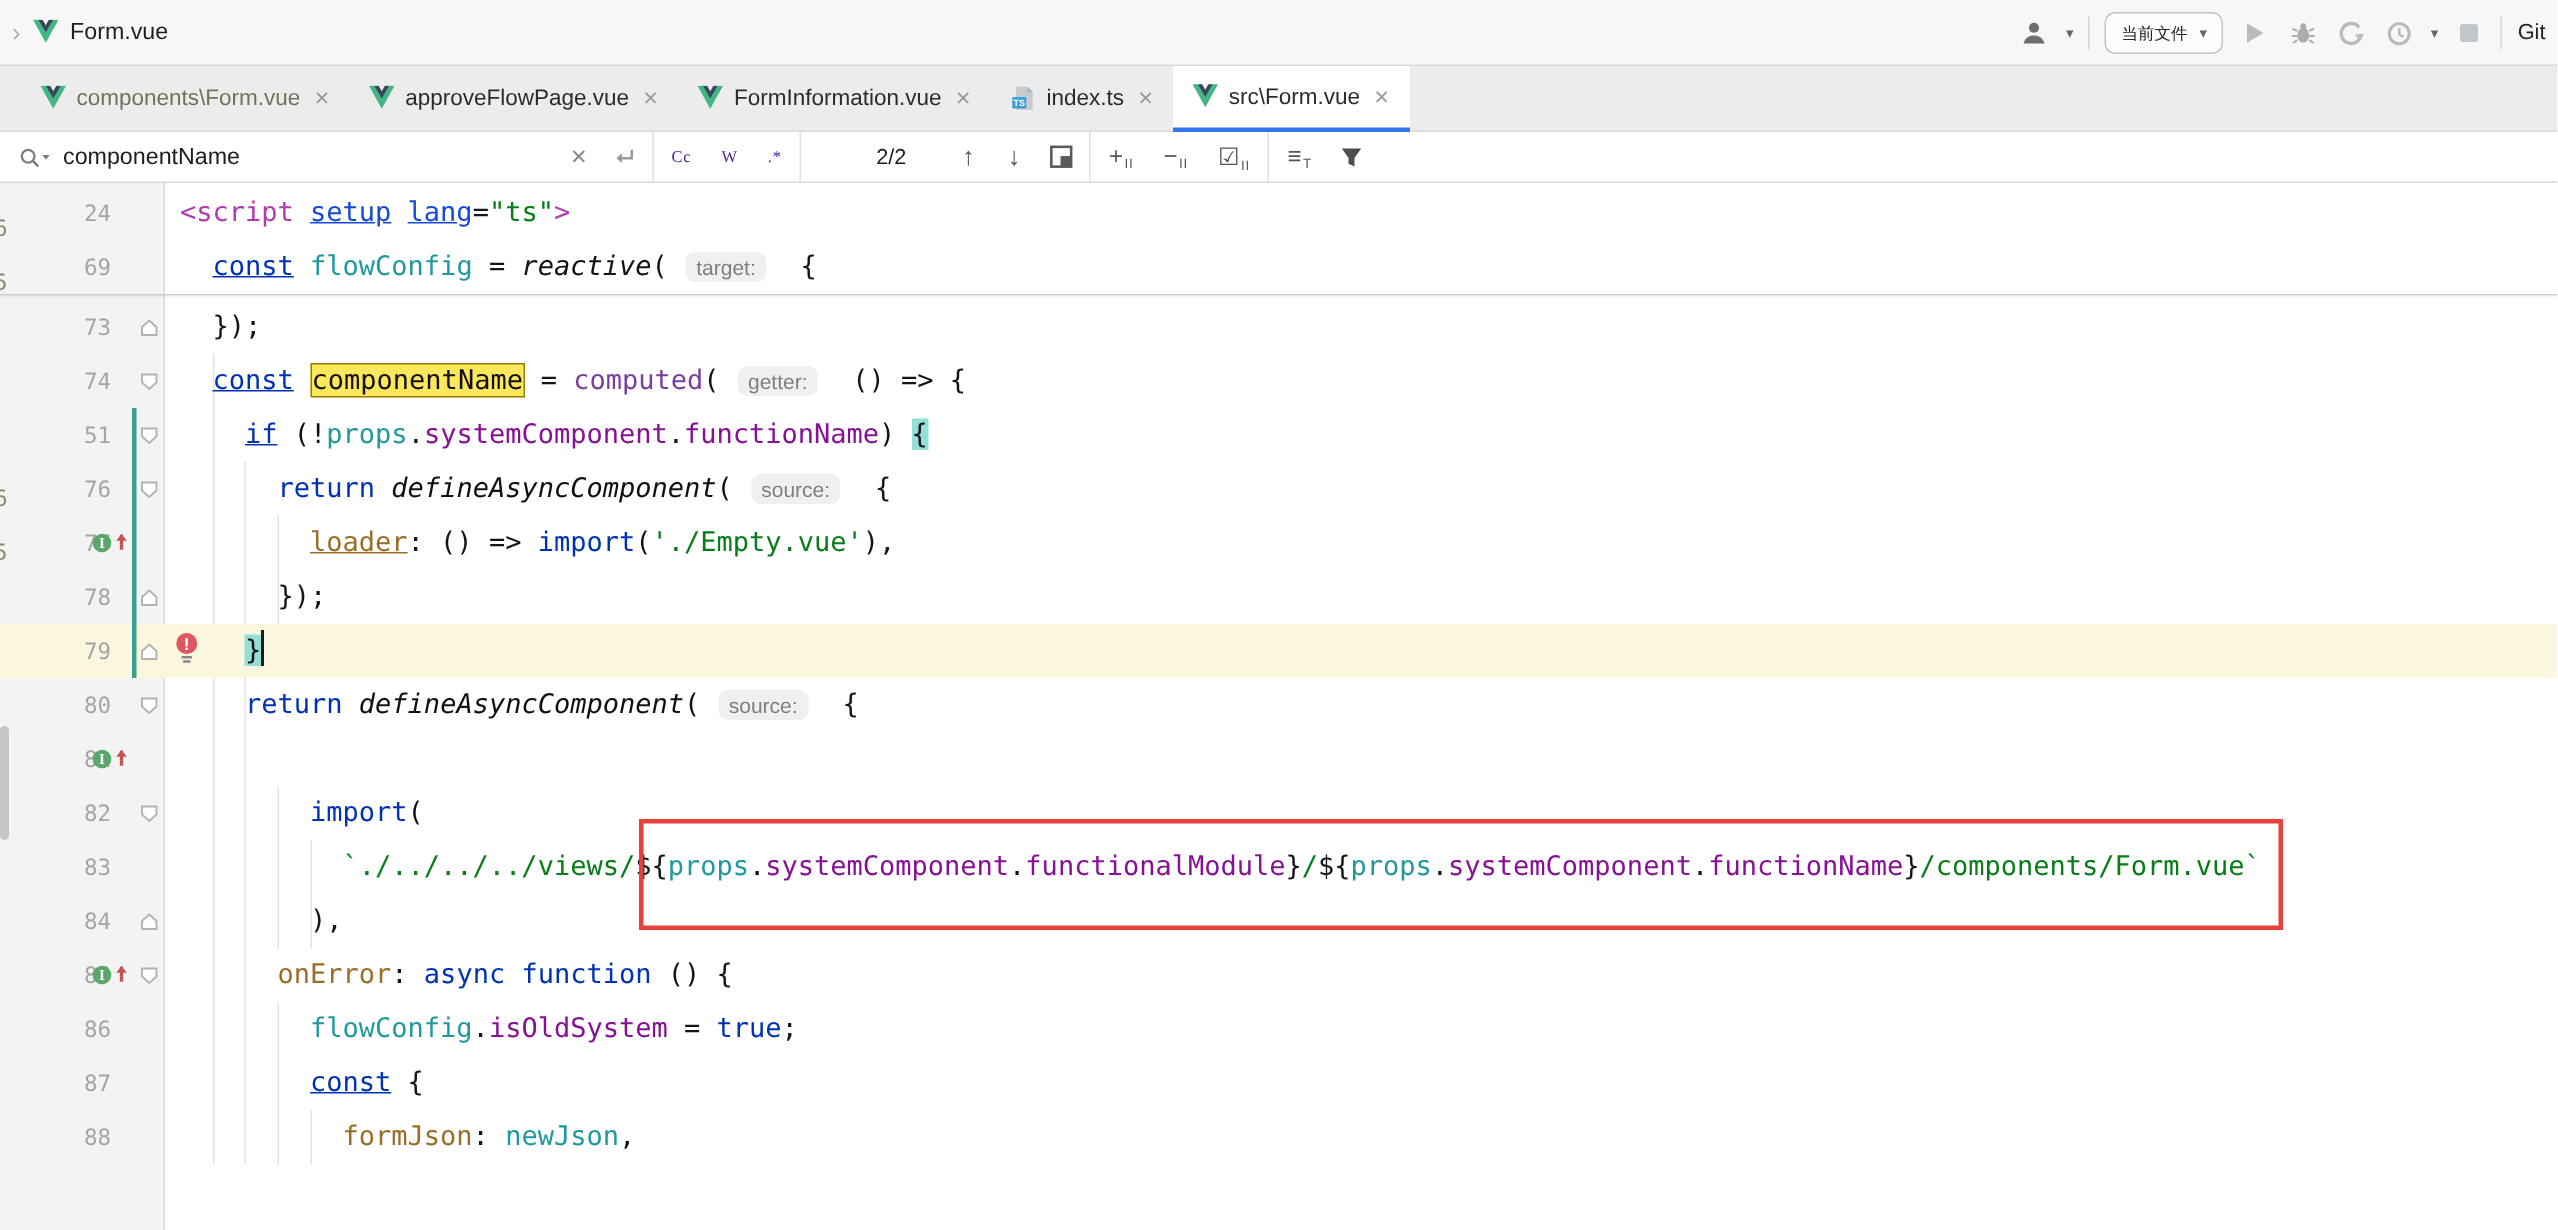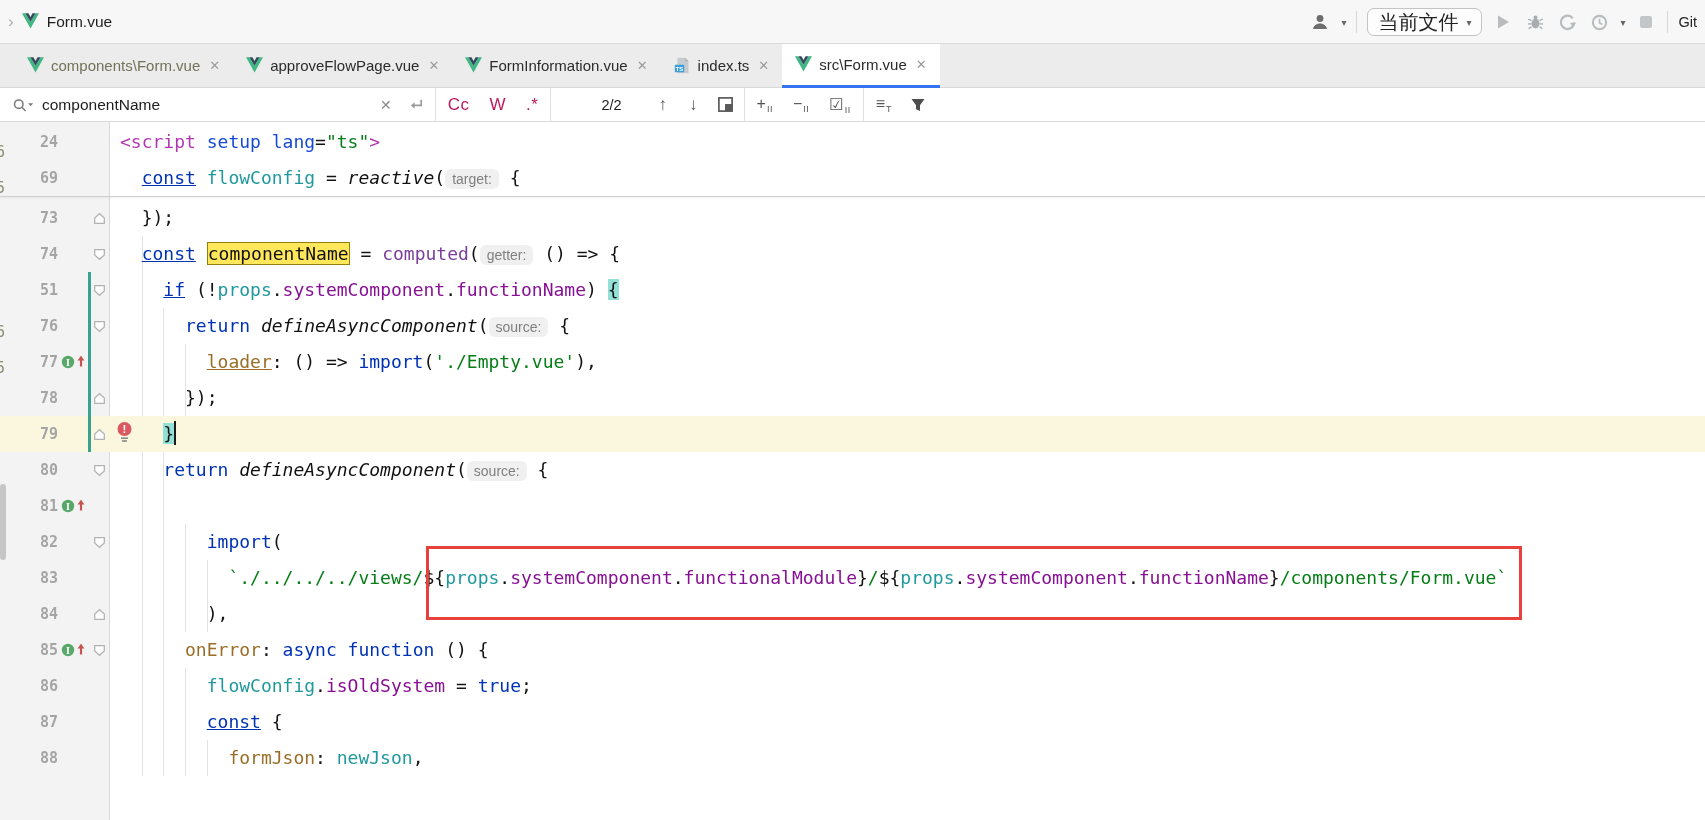--- a/index.html
+++ b/index.html
@@ -11,21 +11,21 @@
   .titlebar { position:absolute; left:0; top:0; width:100%; height:44px;
               background:#f7f7f7; border-bottom:1px solid #dadada;
               display:flex; align-items:center; }
   .tb-left { display:flex; align-items:center; gap:8px; padding-left:8px; }
   .crumb-chev { color:#b0b0b0; font-size:17px; }
   .tb-title { font-size:15.5px; color:#1f1f1f; }
   .tb-right { position:absolute; right:6px; top:0; height:44px; display:flex; align-items:center; gap:10px; }
   .tb-sep { width:1px; height:22px; background:#d6d6d6; }
   .runcfg { border:1px solid #c4c4c4; border-radius:7px; background:#fdfdfd;
             height:28px; display:flex; align-items:center; gap:8px; padding:0 10px; }
-  .runcfg .lbl { font-size:20px; color:#222; font-family:"DejaVu Sans",sans-serif; }
+  .runcfg .lbl { font-size:11px; color:#222; font-family:"DejaVu Sans",sans-serif; }
   .caret { color:#666; font-size:10px; }
   .ico { display:inline-flex; align-items:center; justify-content:center; width:22px; height:22px; }
   .git-lbl { font-size:14.5px; color:#222; padding-right:2px; }
 
   
   .tabbar { position:absolute; left:0; top:44px; width:100%; height:44px;
             background:#ececec; border-bottom:1px solid #d9d9d9;
             display:flex; align-items:stretch; padding-left:14px; }
   .tab { display:flex; align-items:center; gap:7px; padding:0 13px; font-size:15px;
          color:#2b2b2b; position:relative; cursor:default;text-align:center; }
@@ -34,56 +34,56 @@
   .tab.olive { color:#72725a; }
   .tabicon { width:17px; height:17px; display:inline-flex; }
 
   
   .searchbar { position:absolute; left:0; top:88px; width:100%; height:34px; background:#ffffff;
                border-bottom:1px solid #d9d9d9; display:flex; align-items:center; font-size:15px; }
   .sb-sep { width:1px; height:33px; background:#e0e0e0; margin:0 2px; }
   .sb-input { border:none; outline:none; font-size:15.5px; color:#1d1d1d; width:330px;
               font-family:"Liberation Sans",sans-serif; background:transparent; }
   .sb-btn { color:#8a8a8a; padding:0 8px; font-size:14px; display:inline-flex; align-items:center; }
-  .sb-toggle { color:#be185d; font-size:17px; padding:0 10px; letter-spacing:.5px; }
+  .sb-toggle { color:#4c1d95; font-size:11px; padding:0 10px; letter-spacing:.5px;font-family:Liberation Serif, serif; }
   .sb-count { color:#1d1d1d; font-size:14.5px; margin:0 26px 0 48px; }
   .sb-arrow { color:#555; font-size:17px; padding:0 11px; }
   .sub2 { font-size:9px; letter-spacing:.5px; vertical-align:-3px; margin-left:1px; }
   .sb-ic { color:#555; font-size:16px; padding:0 10px; }
 
   
   .editor { position:absolute; left:0; top:122px; width:1705px; height:698px; background:#fff; }
   .gutterbg { position:absolute; left:0; top:0; width:110px; height:698px;
               background:#f3f3f3; border-right:1px solid #d8d8d8; }
   .sticky-sep { position:absolute; left:0; top:74px; width:1705px; height:1px; background:#cfcfcf;
                 box-shadow:0 1px 2px rgba(0,0,0,.08); z-index:6; }
   .changebar { position:absolute; left:88px; width:3px; background:#3aa08f; z-index:5; }
 
   .row { position:absolute; left:0; width:1705px; height:36px; z-index:4; }
   .row.cur { background:#fbf7df; }
-  .lnum { position:absolute; left:0; top:0; width:58px; height:36px; line-height:36px; text-align:right;
-          color:#a5a5a5; font-family:"DejaVu Sans Mono",monospace; font-size:15px;font-weight:bold; }
+  .lnum { position:absolute; left:16px; top:0; width:58px; height:36px; line-height:36px; text-align:right;
+          color:#a5a5a5; font-family:"DejaVu Sans Mono",monospace; font-size:15px; }
   .gslot { position:absolute; left:61px; top:0; width:28px; height:36px; display:flex; align-items:center; }
   .fslot { position:absolute; left:92px; top:0; width:17px; height:36px; display:flex; align-items:center; }
   .gerr  { position:absolute; left:116px; top:5px; }
   .codetext { position:absolute; left:110px; top:0; height:36px; line-height:36px; padding-left:10px;
               white-space:pre; font-family:"DejaVu Sans Mono",monospace; font-size:18px; color:#141414; }
 
   .t-def  { color:#141414; }
   .t-kw   { color:#0033b3; }
   .t-str  { color:#067d17; }
   .t-var  { color:#20999d;margin-top:36px; }
   .t-mem  { color:#871094; }
   .t-prop { color:#9a6e27; }
   .t-fn   { color:#111; font-style:italic; }
   .t-cfn  { color:#7a3e9d; }
   .t-tag  { color:#b13ab1;margin-top:44px; }
-  .t-attr { color:#174ad4; }
+  .t-attr { color:#174ad4;text-decoration:underline; }
   .t-inlay{ font-family:"Liberation Sans",sans-serif; font-style:normal; font-size:14px; color:#7f7f7f;
-            background:#f0f0f0; border-radius:6px; padding:2px 7px; margin:0 0; }
+            background:#f0f0f0; border-radius:6px; padding:2px 7px; margin:0 12px; }
   .t-match{ background:#ffe75c; border:1px solid #93800a; color:#111; }
   .t-brace{ background:#93e0d7; }
   .sq { background-image:repeating-linear-gradient(-45deg,#e4595c 0 1.6px,transparent 1.6px 3.6px);
         background-size:100% 3px; background-position:0 29px; background-repeat:no-repeat; }
   .un { text-decoration:underline; }
   .caretbar { display:inline-block; width:2px; height:24px; background:#1a1a1a; vertical-align:-5px; }
 
   .overlays { position:absolute; left:120px; top:0; width:1585px; height:698px; pointer-events:none;
               font-family:"DejaVu Sans Mono",monospace; font-size:18px; z-index:8; }
   .redrect { position:absolute; border:3px solid #e8413c; }

